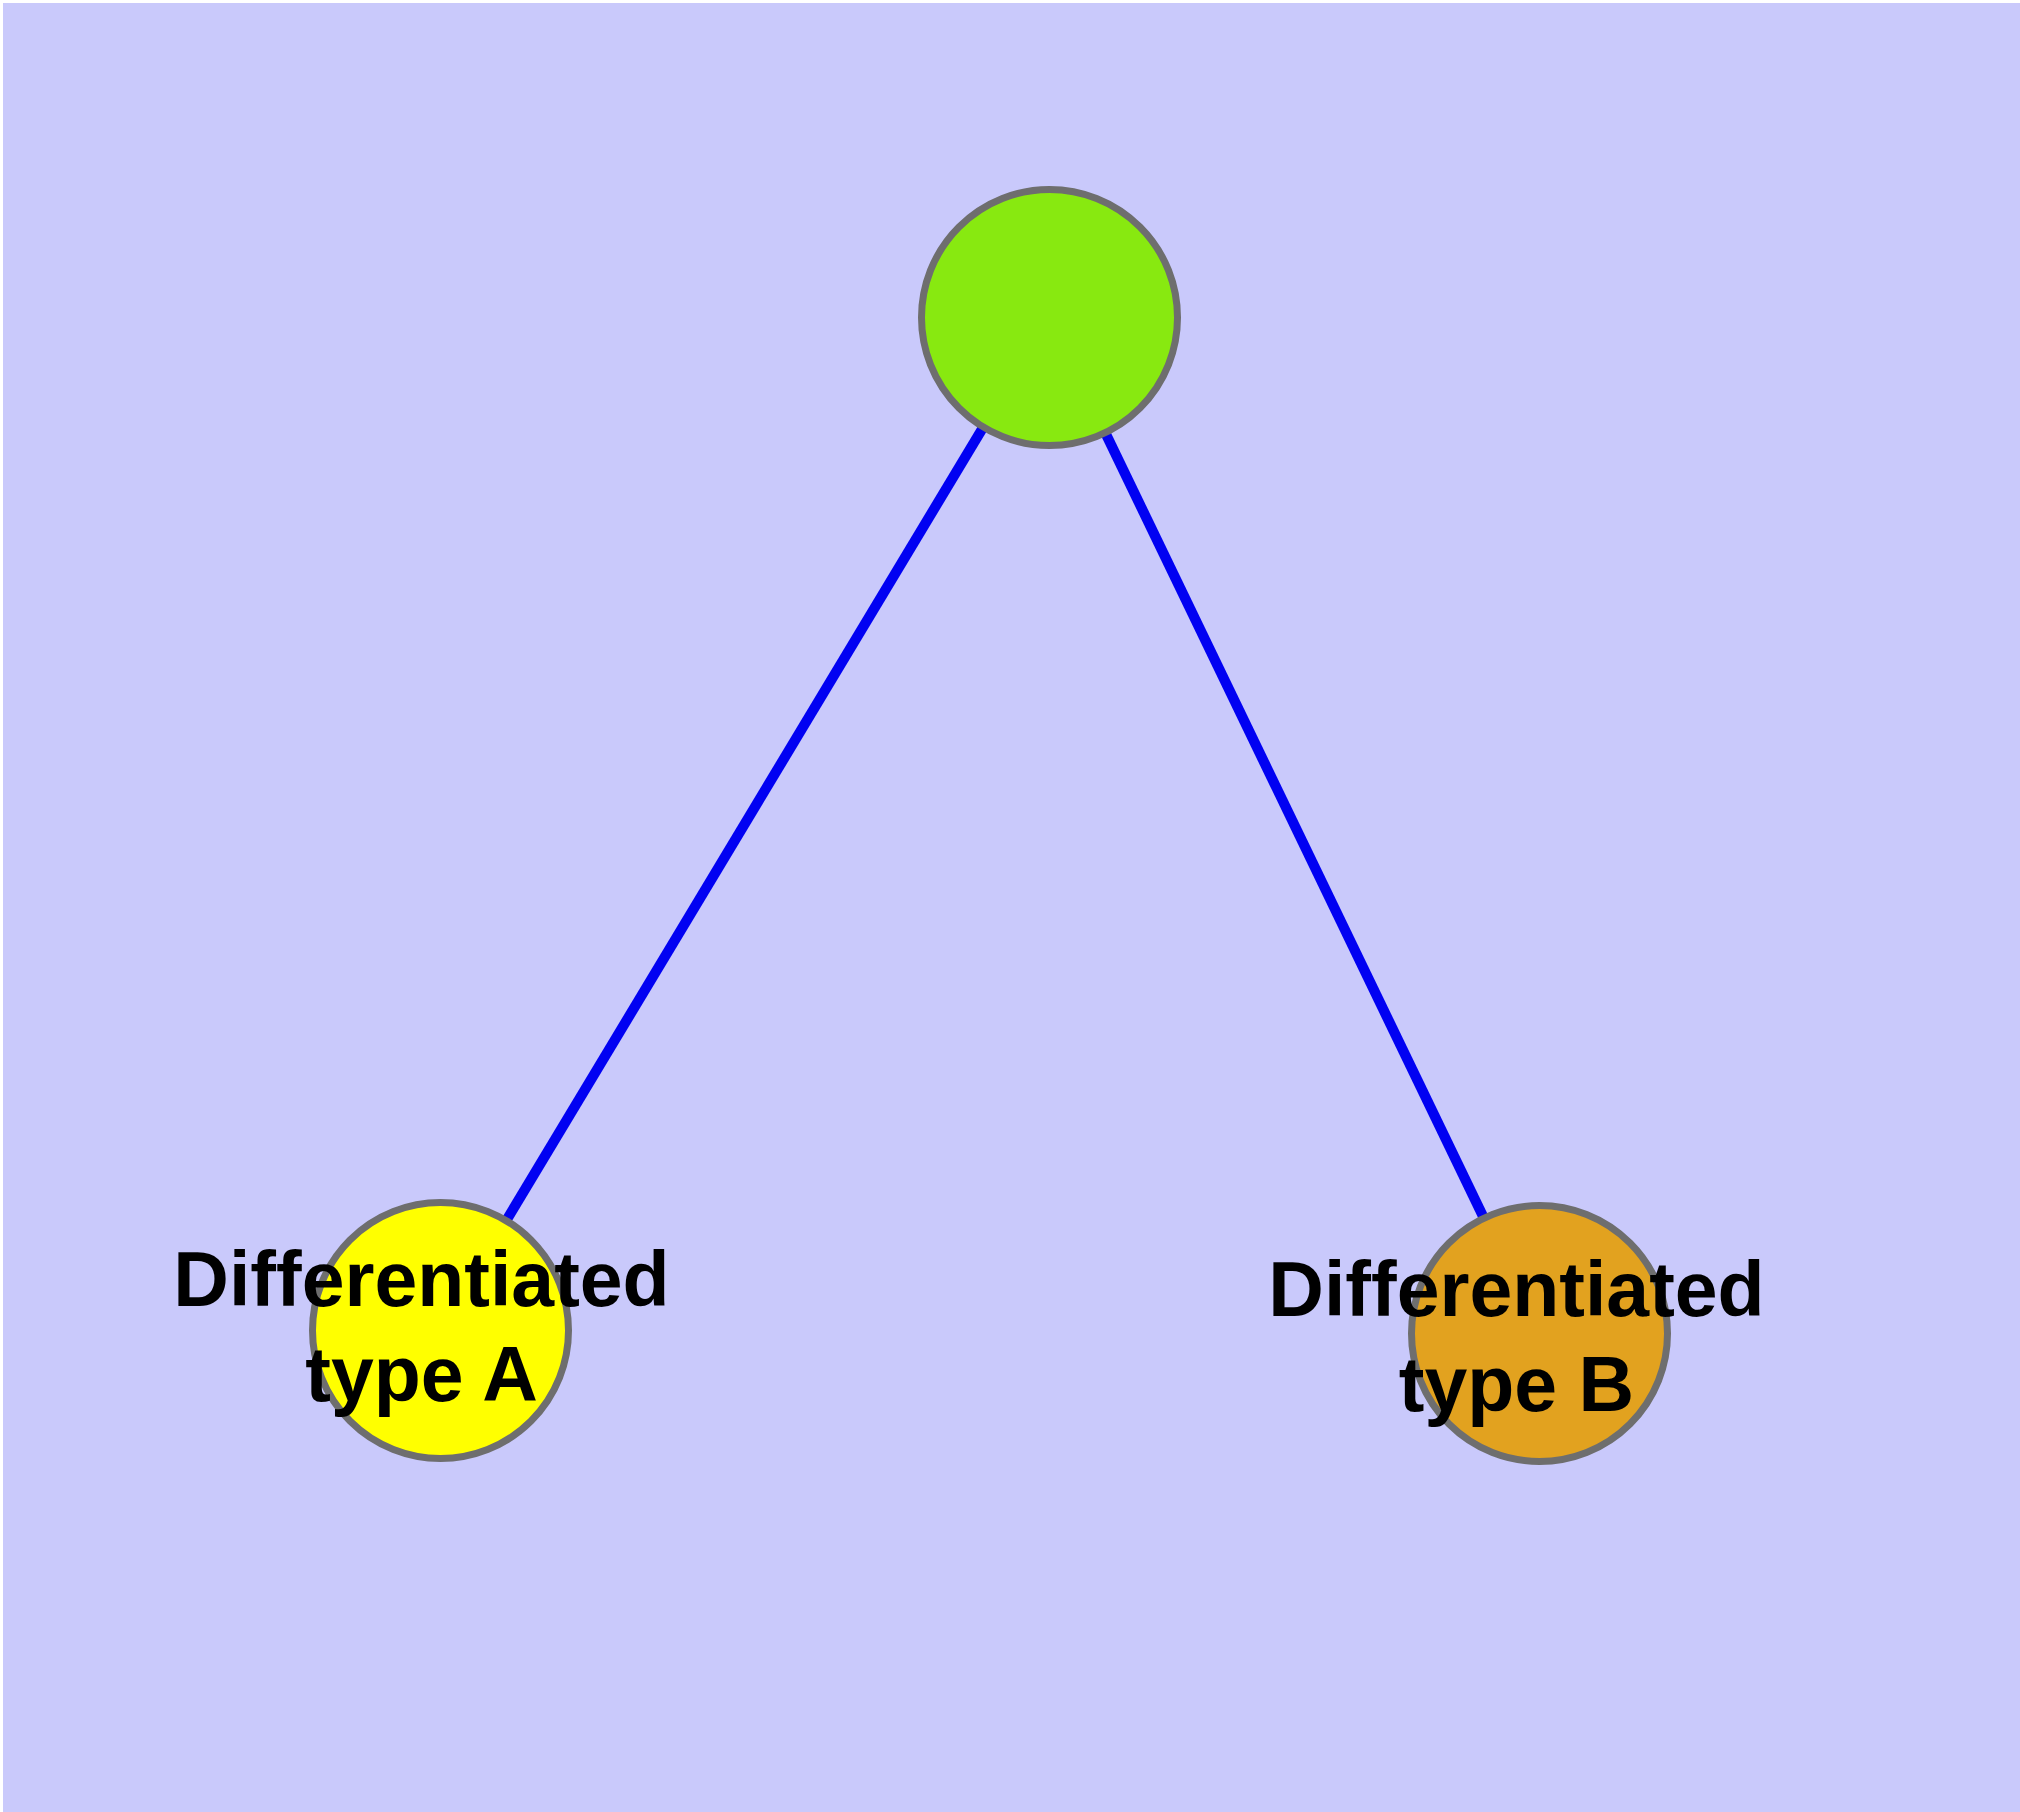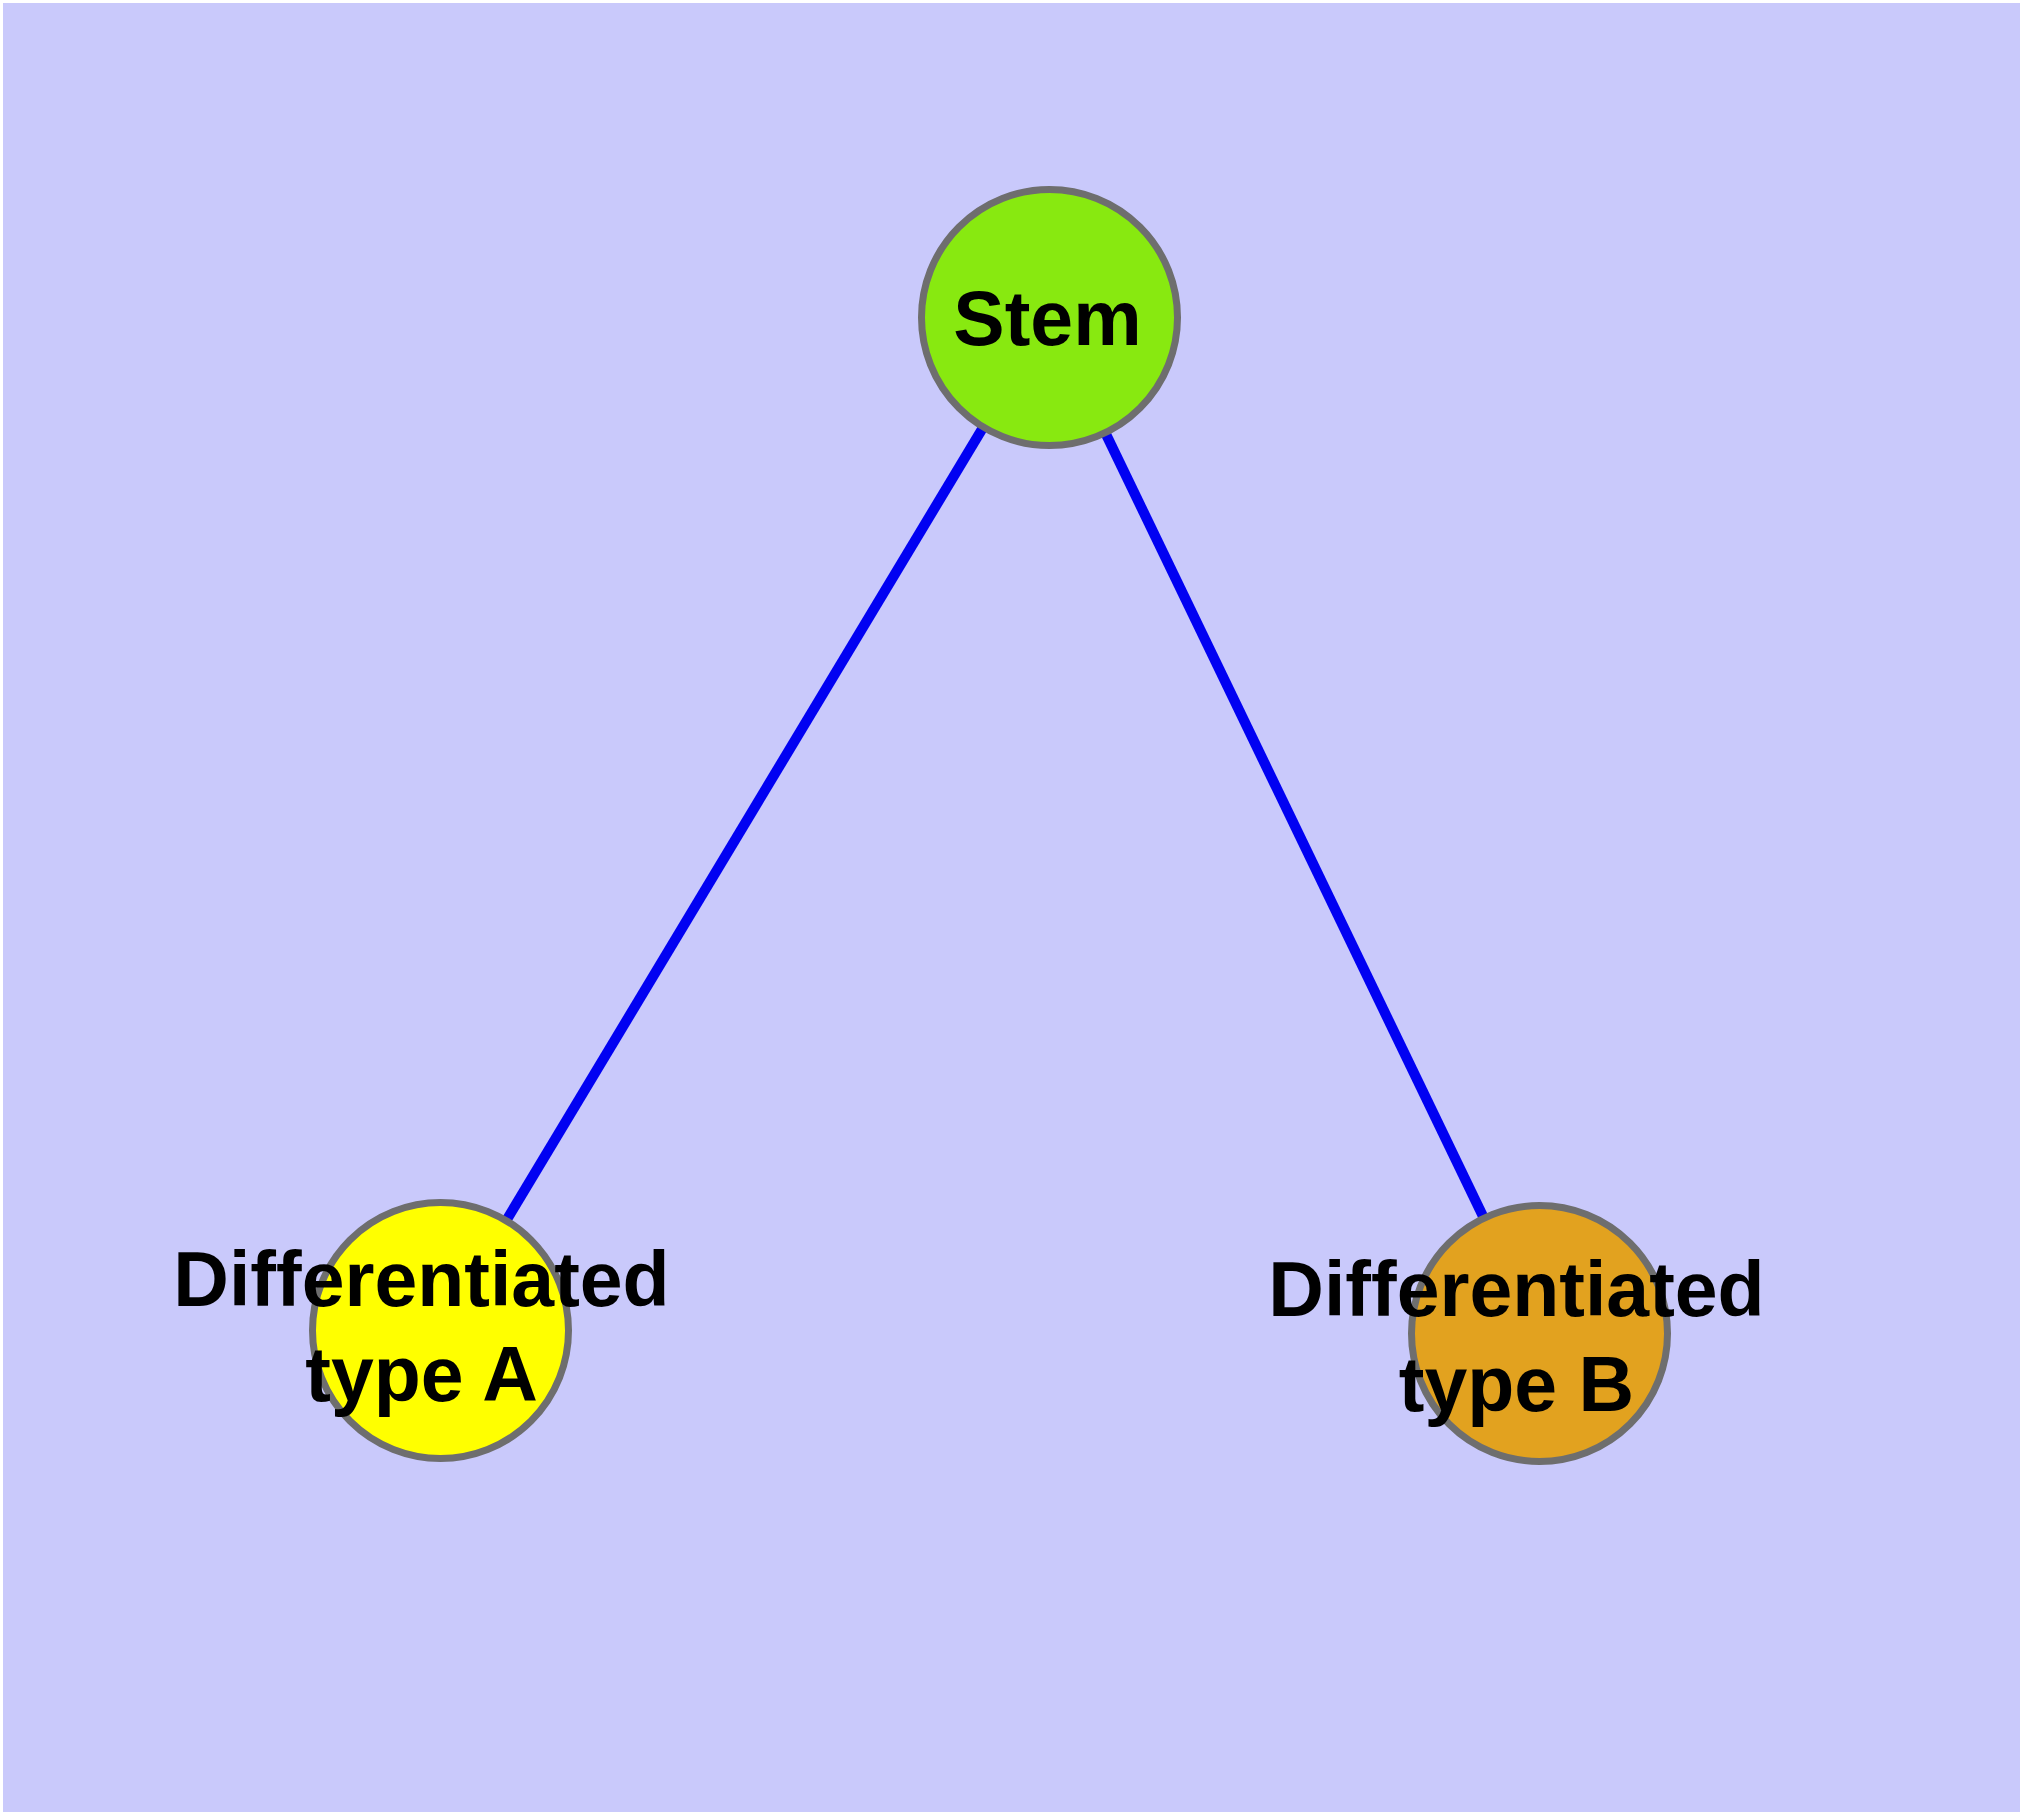--- a/index.html
+++ b/index.html
@@ -71,21 +71,20 @@
     <line x1="1238" y1="374" x2="519" y2="1570" stroke-width="12" stroke="#0101f2"></line>
     <line x1="1238" y1="374" x2="1816" y2="1573" stroke-width="12" stroke="#0101f2"></line>
   </svg>
 
   <div class="node node-stem" style="background-color: rgb(136, 233, 16);"></div>
 
   <div class="node node-type-a" style="background-color: rgb(255, 255, 0);"></div>
 
   <div class="node node-type-b" style="background-color: rgb(226, 162, 31);"></div>
 
-  <div class="node-label label-stem">Stem</div>
 
   <div class="node-label label-type-a">Differentiated
 type A</div>
 
   <div class="node-label label-type-b">Differentiated
 type B</div>
 
 </div>
 
 

